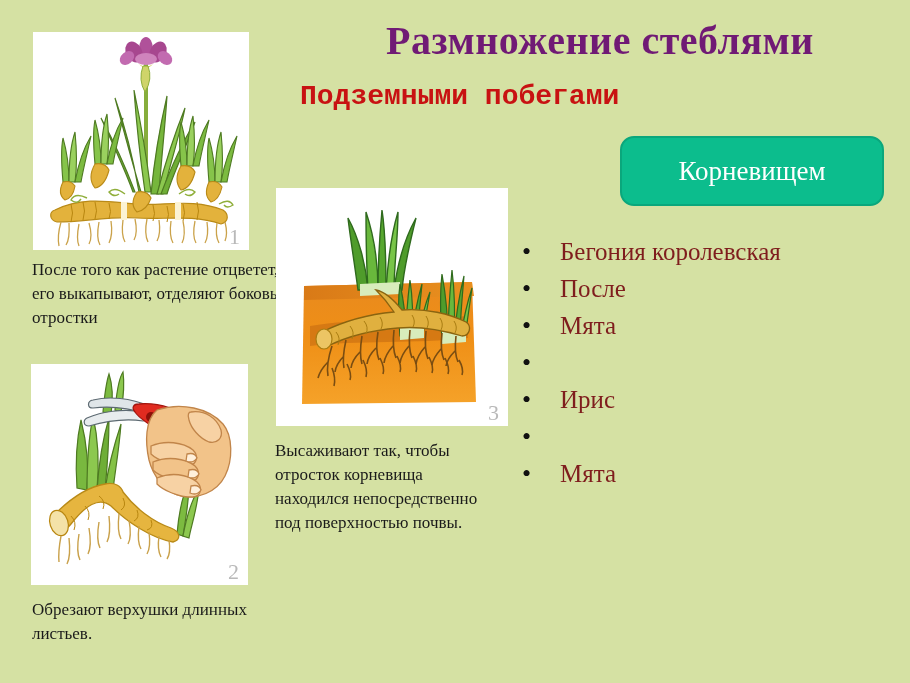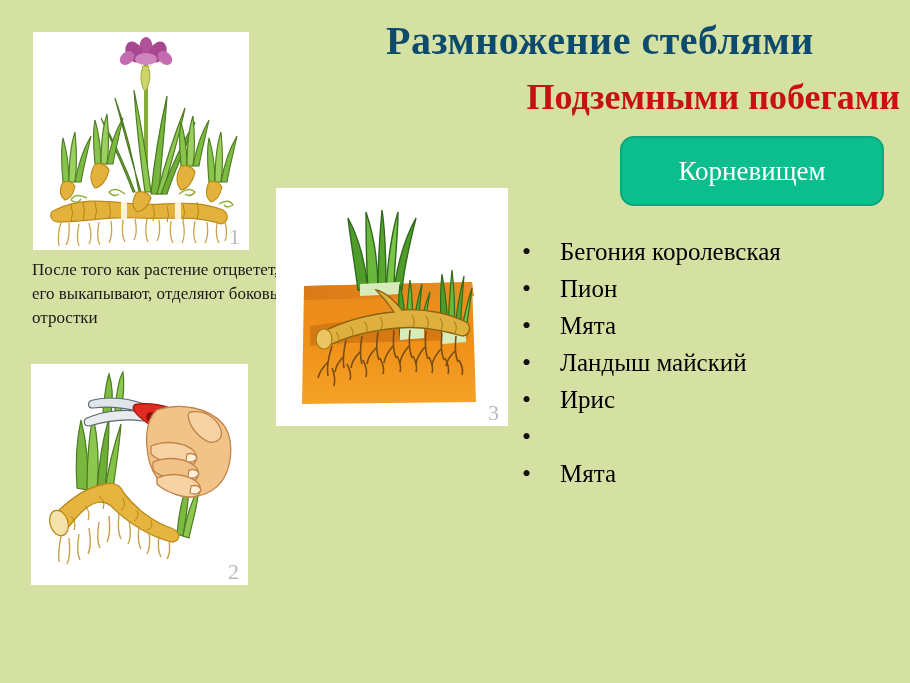--- a/index.html
+++ b/index.html
@@ -25,33 +25,33 @@
   .title-main {
     position: absolute;
     left: 300px;
     top: 18px;
     width: 600px;
     text-align: center;
     font-family: "Liberation Serif", serif;
     font-weight: bold;
     font-size: 40px;
     line-height: 46px;
-    color: #0c4a6e;
+    color: #701a75;
     letter-spacing: 0.5px;
     white-space: nowrap;
   }
   .title-sub {
     position: absolute;
     left: 300px;
     top: 78px;
     width: 600px;
-    text-align: right;
-    font-family: Liberation Serif, serif;
+    text-align: left;
+    font-family: Liberation Mono, monospace;
     font-weight: bold;
-    font-size: 36px;
+    font-size: 28px;
     line-height: 38px;
     color: #c81212;
     white-space: nowrap;
   }
 
   
   .pill {
     position: absolute;
     left: 620px;
     top: 136px;
@@ -91,21 +91,21 @@
     line-height: 37px;
     color: #111111;
     text-align: left;
     padding-left: 6px;
     box-sizing: border-box;
   }
   .bullet-text {
     font-family: "Liberation Serif", serif;
     font-size: 25px;
     line-height: 37px;
-    color: #000000;
+    color: #7f1d1d;
     white-space: nowrap;
   }
 
   
   .pic {
     position: absolute;
     background: #ffffff;
     overflow: hidden;
   }
   .pic-num {
@@ -152,29 +152,28 @@
     <span class="pill-label">Корневищем</span>
   </div>
 
   <div class="bullets">
     <div class="bullet-row">
       <span class="bullet-dot">•</span>
       <span class="bullet-text">Бегония королевская</span>
     </div>
     <div class="bullet-row">
       <span class="bullet-dot">•</span>
-      <span class="bullet-text">Пион</span>
+      <span class="bullet-text">После</span>
     </div>
     <div class="bullet-row">
       <span class="bullet-dot">•</span>
       <span class="bullet-text">Мята</span>
     </div>
     <div class="bullet-row">
       <span class="bullet-dot">•</span>
-      <span class="bullet-text">Ландыш майский</span>
     </div>
     <div class="bullet-row">
       <span class="bullet-dot">•</span>
       <span class="bullet-text">Ирис</span>
     </div>
     <div class="bullet-row">
       <span class="bullet-dot">•</span>
     </div>
     <div class="bullet-row">
       <span class="bullet-dot">•</span>
@@ -454,14 +453,16 @@
         <path d="M118 142 q-2 18 2 28 M117 158 q-8 9 -9 17 M121 168 q5 10 3 16"></path>
         <path d="M134 142 q-2 18 2 28 M133 158 q-8 9 -9 17 M137 168 q5 10 3 16"></path>
         <path d="M150 143 q-2 18 2 28 M149 159 q-8 9 -9 17 M153 169 q5 10 3 16"></path>
         <path d="M166 145 q-2 18 2 27 M165 161 q-8 9 -9 16 M169 170 q5 10 3 16"></path>
         <path d="M180 148 q-2 17 2 26 M179 163 q-8 8 -9 15 M183 172 q5 9 3 15"></path>
       </g>
     </svg>
     <span class="pic-num">3</span>
   </div>
 
+  <div class="caption" id="cap3">Высаживают так, чтобы отросток корневища находился непосредственно под поверхностью почвы.</div>
+  <div class="caption" id="cap2">Обрезают верхушки длинных листьев.</div>
 
 </div>
 
 </body></html>

